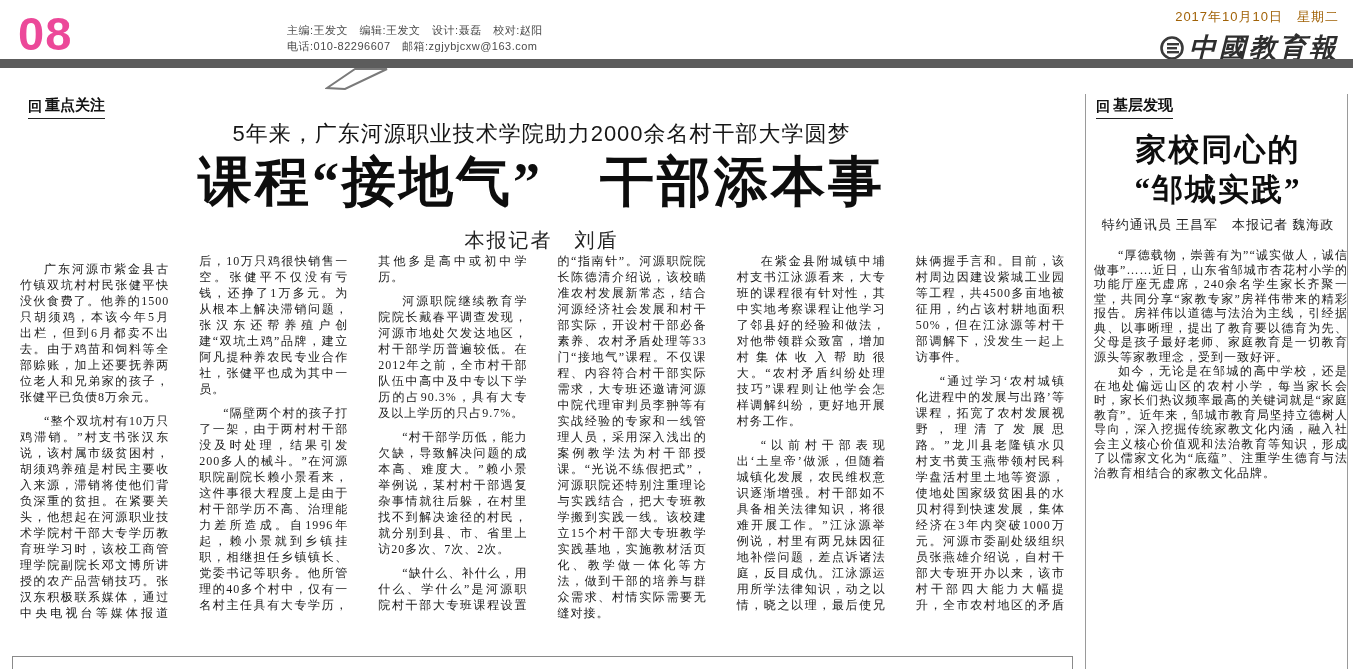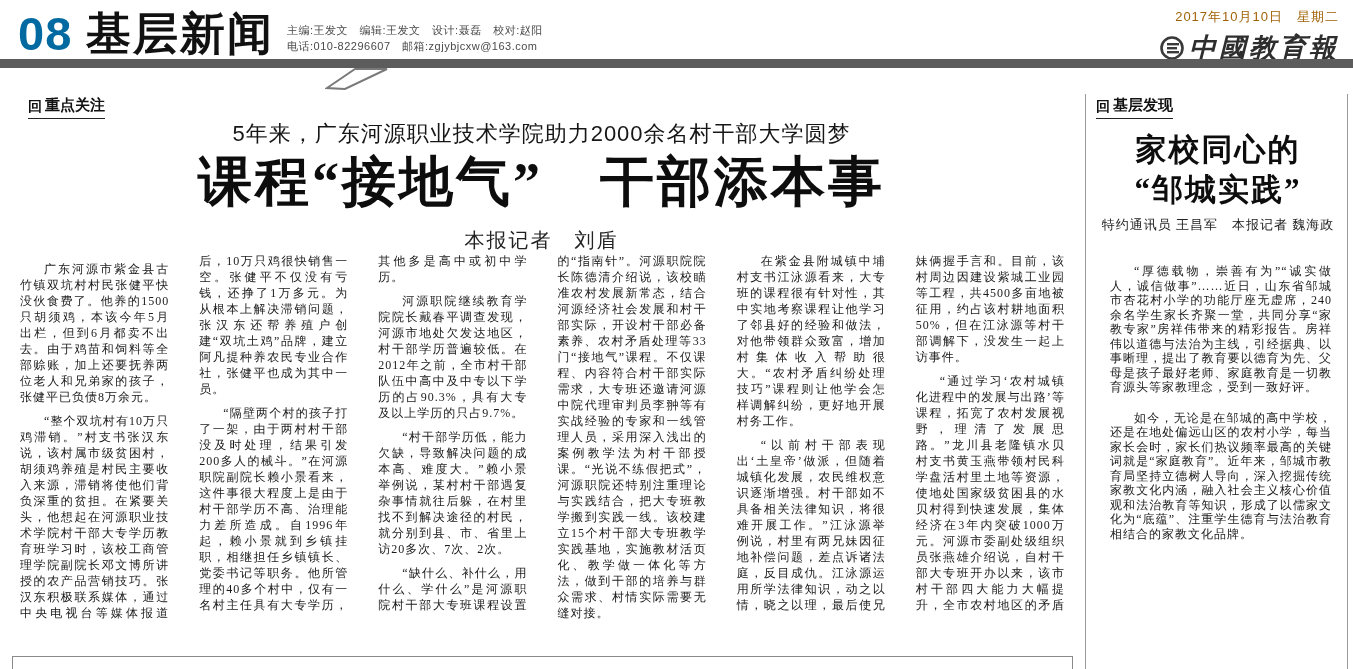--- a/index.html
+++ b/index.html
@@ -6,21 +6,21 @@
   html,body { width:1353px; height:669px; overflow:hidden; background:#f2f2f0; }
   .page {
     position:relative; width:1353px; height:669px; background:#ffffff;
     font-family:"Liberation Serif","DejaVu Serif",serif; color:#1c1c1c;
   }
   
   .masthead { position:absolute; left:0; top:0; width:100%; height:60px; }
   .page-num {
     position:absolute; left:18px; top:6px;
     font-family:"Liberation Sans","DejaVu Sans",sans-serif;
-    font-size:47px; font-weight:bold; color:#0369a1; letter-spacing:1px;
+    font-size:47px; font-weight:bold; color:#ec4899; letter-spacing:1px;
   }
   .section-name {
     position:absolute; left:86px; top:4px;
     font-family:"Liberation Sans","DejaVu Sans",sans-serif;
     font-size:45px; font-weight:bold; color:#111; letter-spacing:2px;
   }
   .staff {
     position:absolute; left:287px; top:22px; line-height:16px;
     font-family:"Liberation Sans","DejaVu Sans",sans-serif;
     font-size:11px; color:#4a4a4a; letter-spacing:0.5px;
@@ -85,30 +85,29 @@
   }
   .side-byline {
     position:absolute; left:1092px; top:216px; width:252px; text-align:center;
     font-size:13px; color:#222; letter-spacing:1px;
   }
   .side-body {
     position:absolute; left:1094px; top:248px; width:254px; height:418px; overflow:hidden;
     font-size:12px; line-height:14.5px; letter-spacing:1px;
     text-align:justify; color:#1a1a1a;
   }
-  .side-body p { text-indent:2em; margin:16px; }
+  .side-body p { text-indent:2em; margin:0; }
 </style>
 </head>
 <body>
 
 <div class="page">
 
   <header class="masthead">
     <span class="page-num">08</span>
-    <span class="section-name">基层新闻</span>
     <div class="staff">
       <div>主编:王发文　编辑:王发文　设计:聂磊　校对:赵阳</div>
       <div>电话:010-82296607　邮箱:zgjybjcxw@163.com</div>
     </div>
     <div class="mast-right">
       <div class="issue-date">2017年10月10日　星期二</div>
       <div class="paper-logo">
         <svg width="26" height="26" viewBox="0 0 26 26">
           <circle cx="13" cy="13" r="10.5" fill="none" stroke="#3a3a3a" stroke-width="2.6"></circle>
           <rect x="8" y="8" width="12" height="2.4" fill="#3a3a3a"></rect>

